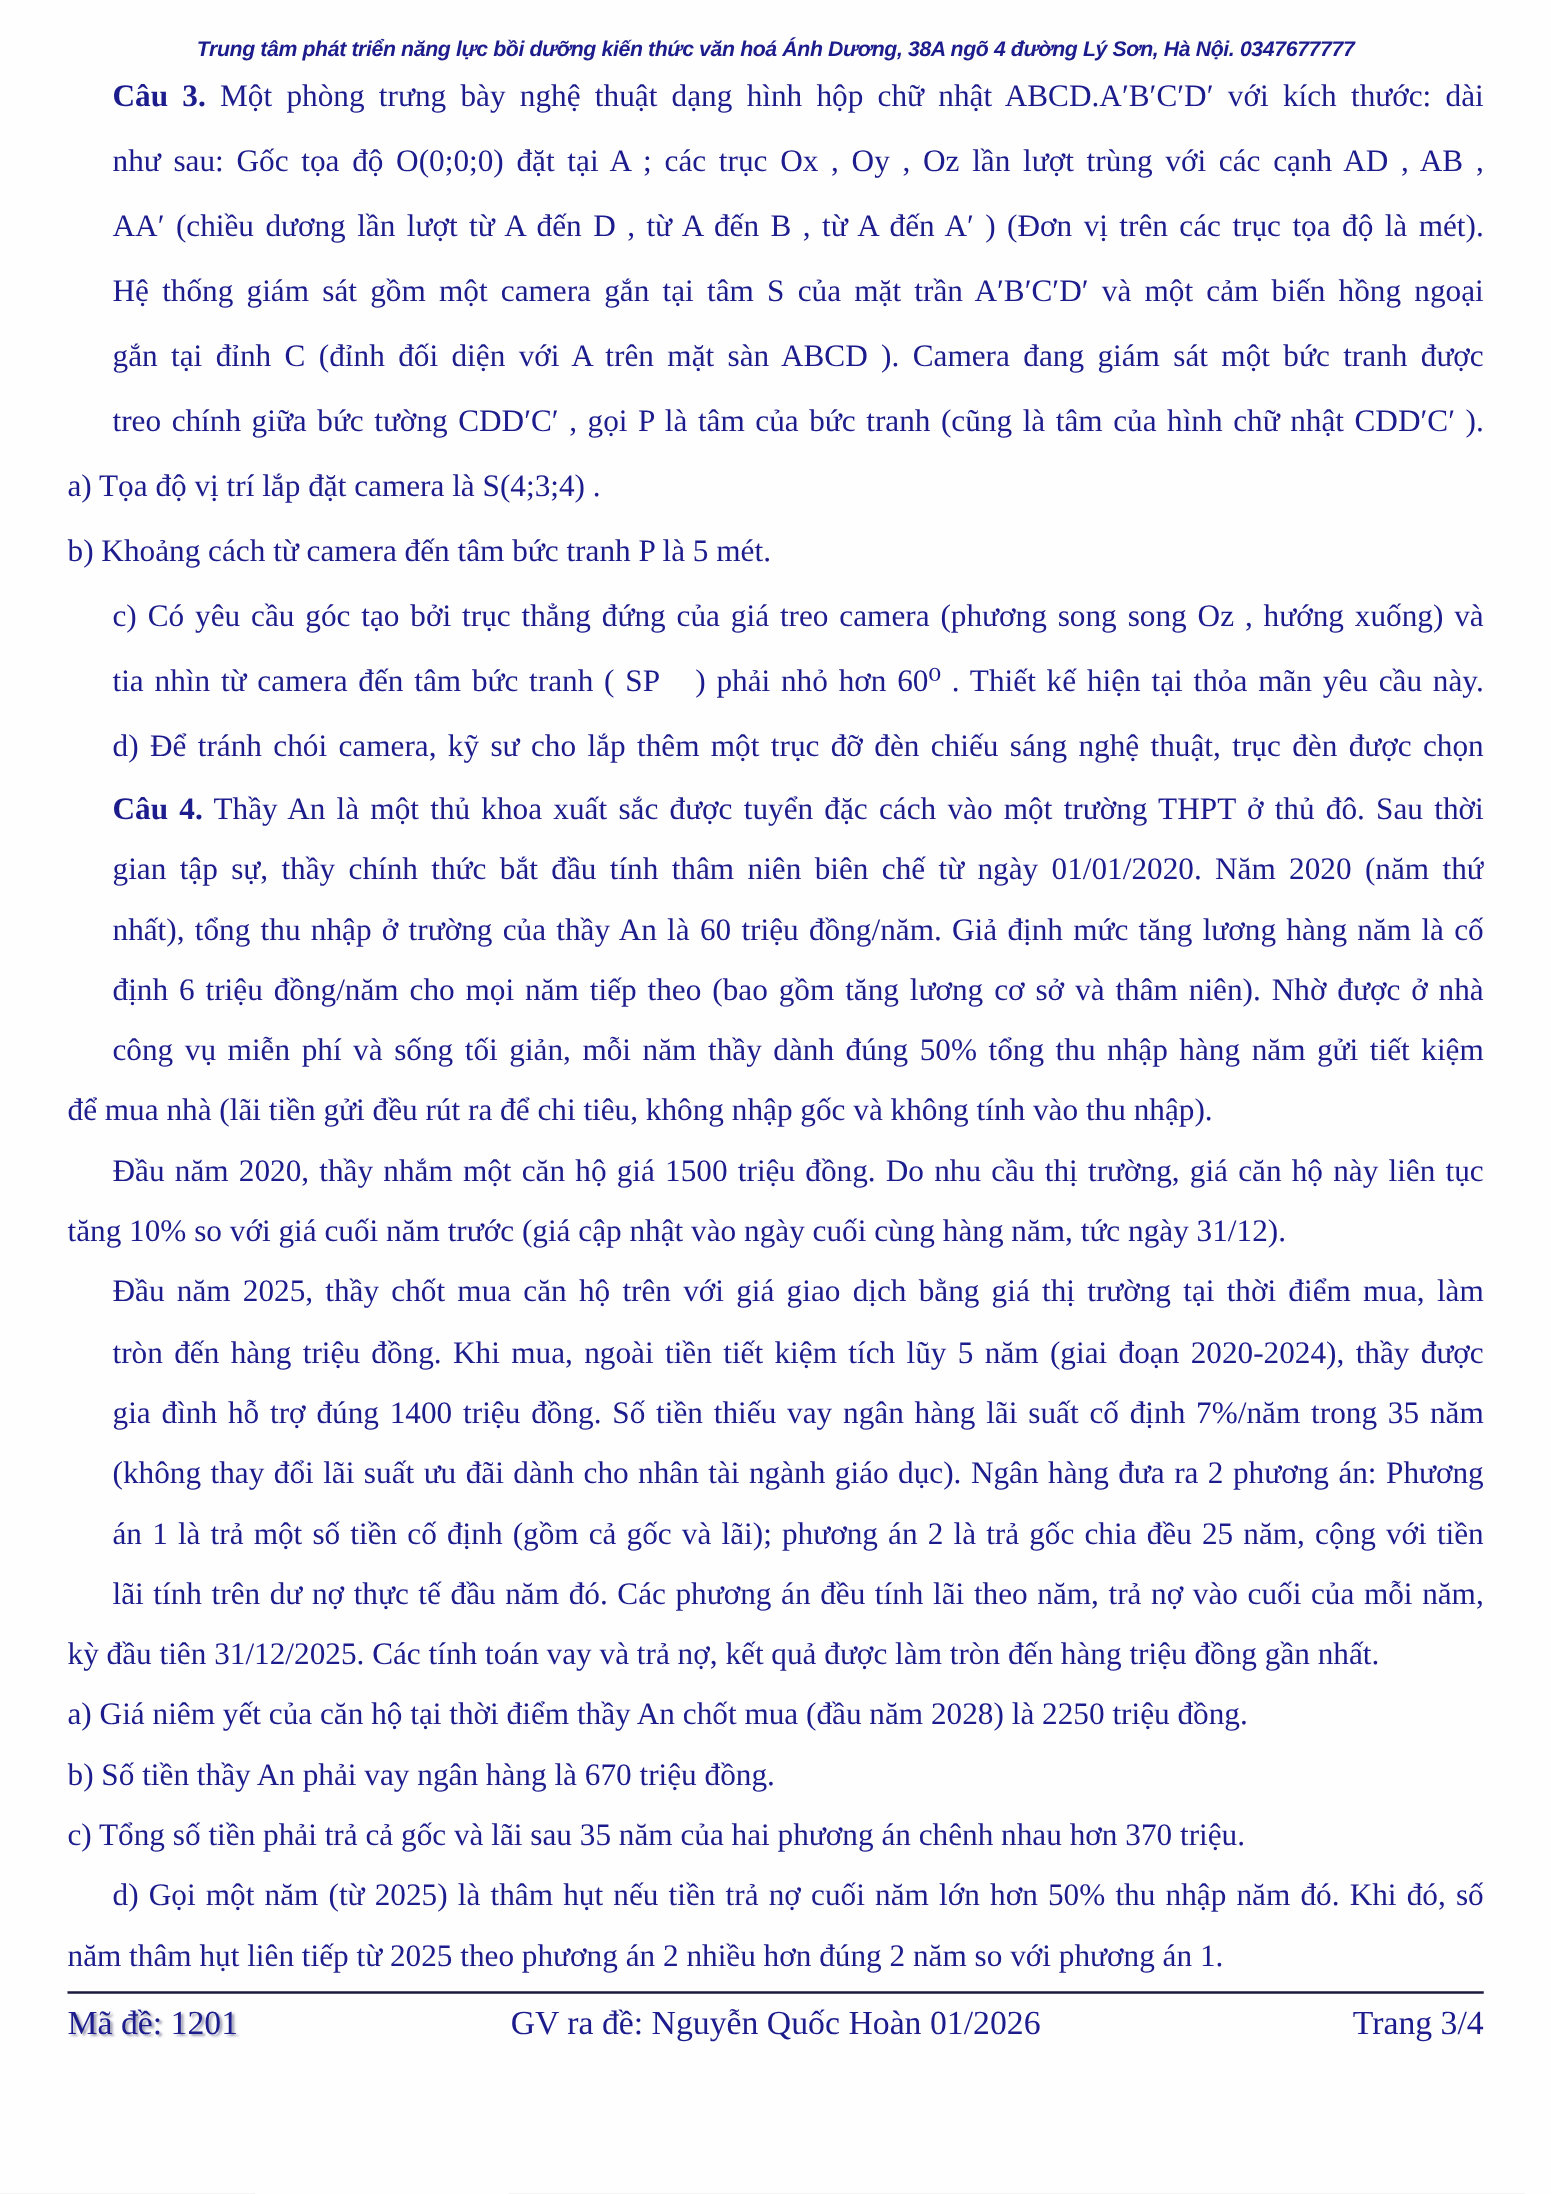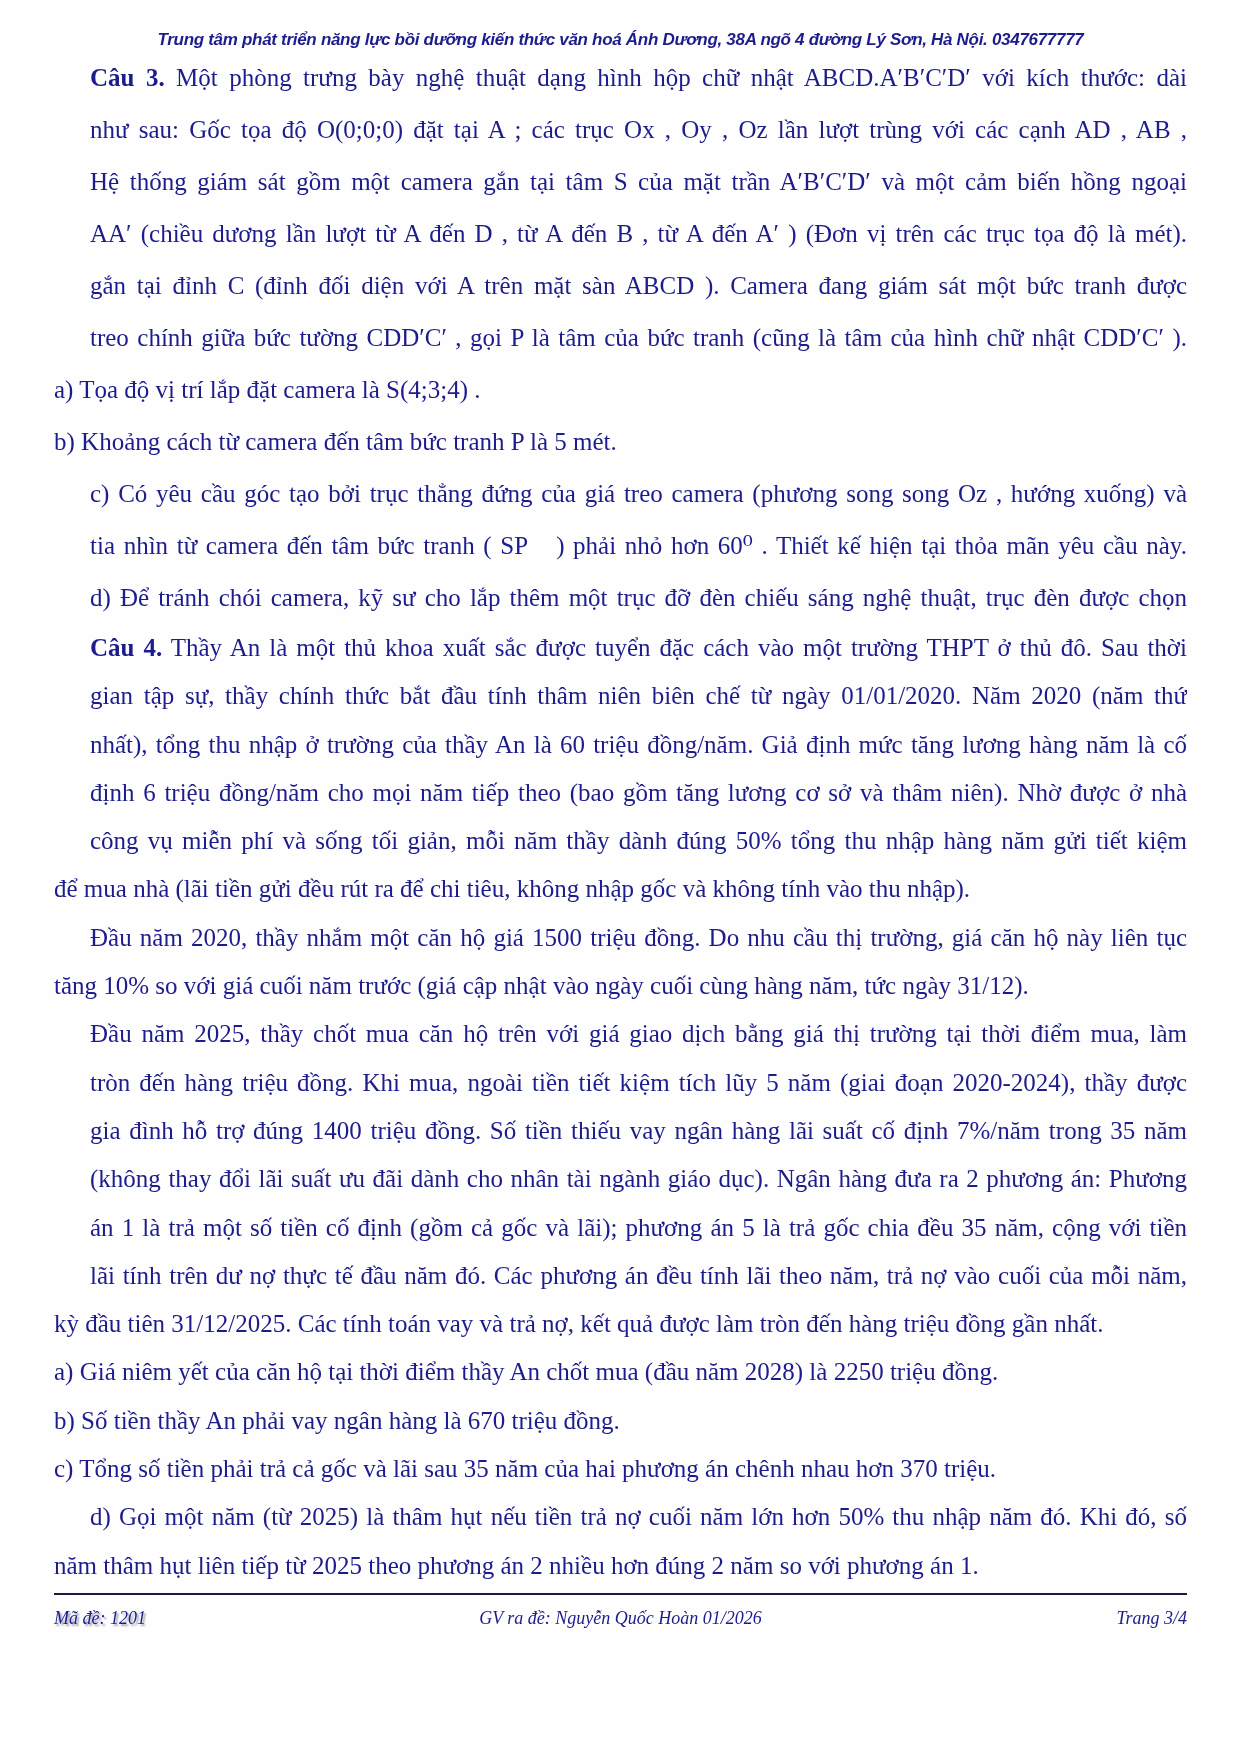--- a/index.html
+++ b/index.html
@@ -38,38 +38,37 @@
   .line b{font-weight:bold;}
   .footer-rule{
     margin-top:3px;
     border-top:2.5px solid #1b1b40;
     height:0;
   }
   .footer{
     display:flex;
     align-items:center;
     height:48px;
-    font-size:18px;
-    font-style:italic;
+    font-size:27px;
   }
   .f-left{flex:1;text-align:left;text-shadow:2px 2px 2px #9a9ab0;}
   .f-center{flex:2;text-align:center;}
   .f-right{flex:1;text-align:right;}
 </style>
 </head>
 <body>
 
 <div class="page">
   <div class="header">Trung tâm phát triển năng lực bồi dưỡng kiến thức văn hoá Ánh Dương, 38A ngõ 4 đường Lý Sơn, Hà Nội. 0347677777</div>
 
   <section class="q q3" id="cau3">
       <div class="line j"><b>Câu 3.</b> Một phòng trưng bày nghệ thuật dạng hình hộp chữ nhật ABCD.A′B′C′D′ với kích thước: dài</div>
       <div class="line j">như sau: Gốc tọa độ O(0;0;0) đặt tại A ; các trục Ox , Oy , Oz lần lượt trùng với các cạnh AD , AB ,</div>
+      <div class="line j">AA′ (chiều dương lần lượt từ A đến D , từ A đến B , từ A đến A′ ) (Đơn vị trên các trục tọa độ là mét).</div>
       <div class="line j">Hệ thống giám sát gồm một camera gắn tại tâm S của mặt trần A′B′C′D′ và một cảm biến hồng ngoại</div>
-      <div class="line j">AA′ (chiều dương lần lượt từ A đến D , từ A đến B , từ A đến A′ ) (Đơn vị trên các trục tọa độ là mét).</div>
       <div class="line j">gắn tại đỉnh C (đỉnh đối diện với A trên mặt sàn ABCD ). Camera đang giám sát một bức tranh được</div>
       <div class="line j">treo chính giữa bức tường CDD′C′ , gọi P là tâm của bức tranh (cũng là tâm của hình chữ nhật CDD′C′ ).</div>
       <div class="line">a) Tọa độ vị trí lắp đặt camera là S(4;3;4) .</div>
       <div class="line">b) Khoảng cách từ camera đến tâm bức tranh P là 5 mét.</div>
       <div class="line j">c) Có yêu cầu góc tạo bởi trục thẳng đứng của giá treo camera (phương song song Oz , hướng xuống) và</div>
       <div class="line j">tia nhìn từ camera đến tâm bức tranh ( SP⃗ ) phải nhỏ hơn 60⁰ . Thiết kế hiện tại thỏa mãn yêu cầu này.</div>
       <div class="line j">d) Để tránh chói camera, kỹ sư cho lắp thêm một trục đỡ đèn chiếu sáng nghệ thuật, trục đèn được chọn</div>
     </section>
   <section class="q q4" id="cau4">
       <div class="line j"><b>Câu 4.</b> Thầy An là một thủ khoa xuất sắc được tuyển đặc cách vào một trường THPT ở thủ đô. Sau thời</div>
@@ -77,21 +76,21 @@
       <div class="line j">nhất), tổng thu nhập ở trường của thầy An là 60 triệu đồng/năm. Giả định mức tăng lương hàng năm là cố</div>
       <div class="line j">định 6 triệu đồng/năm cho mọi năm tiếp theo (bao gồm tăng lương cơ sở và thâm niên). Nhờ được ở nhà</div>
       <div class="line j">công vụ miễn phí và sống tối giản, mỗi năm thầy dành đúng 50% tổng thu nhập hàng năm gửi tiết kiệm</div>
       <div class="line">để mua nhà (lãi tiền gửi đều rút ra để chi tiêu, không nhập gốc và không tính vào thu nhập).</div>
       <div class="line j">Đầu năm 2020, thầy nhắm một căn hộ giá 1500 triệu đồng. Do nhu cầu thị trường, giá căn hộ này liên tục</div>
       <div class="line">tăng 10% so với giá cuối năm trước (giá cập nhật vào ngày cuối cùng hàng năm, tức ngày 31/12).</div>
       <div class="line j">Đầu năm 2025, thầy chốt mua căn hộ trên với giá giao dịch bằng giá thị trường tại thời điểm mua, làm</div>
       <div class="line j">tròn đến hàng triệu đồng. Khi mua, ngoài tiền tiết kiệm tích lũy 5 năm (giai đoạn 2020-2024), thầy được</div>
       <div class="line j">gia đình hỗ trợ đúng 1400 triệu đồng. Số tiền thiếu vay ngân hàng lãi suất cố định 7%/năm trong 35 năm</div>
       <div class="line j">(không thay đổi lãi suất ưu đãi dành cho nhân tài ngành giáo dục). Ngân hàng đưa ra 2 phương án: Phương</div>
-      <div class="line j">án 1 là trả một số tiền cố định (gồm cả gốc và lãi); phương án 5 là trả gốc chia đều 35 năm, cộng với tiền</div>
+      <div class="line j">án 1 là trả một số tiền cố định (gồm cả gốc và lãi); phương án 2 là trả gốc chia đều 25 năm, cộng với tiền</div>
       <div class="line j">lãi tính trên dư nợ thực tế đầu năm đó. Các phương án đều tính lãi theo năm, trả nợ vào cuối của mỗi năm,</div>
       <div class="line">kỳ đầu tiên 31/12/2025. Các tính toán vay và trả nợ, kết quả được làm tròn đến hàng triệu đồng gần nhất.</div>
       <div class="line">a) Giá niêm yết của căn hộ tại thời điểm thầy An chốt mua (đầu năm 2028) là 2250 triệu đồng.</div>
       <div class="line">b) Số tiền thầy An phải vay ngân hàng là 670 triệu đồng.</div>
       <div class="line">c) Tổng số tiền phải trả cả gốc và lãi sau 35 năm của hai phương án chênh nhau hơn 370 triệu.</div>
       <div class="line j">d) Gọi một năm (từ 2025) là thâm hụt nếu tiền trả nợ cuối năm lớn hơn 50% thu nhập năm đó. Khi đó, số</div>
       <div class="line">năm thâm hụt liên tiếp từ 2025 theo phương án 2 nhiều hơn đúng 2 năm so với phương án 1.</div>
     </section>
 
   <div class="footer-rule"></div>

